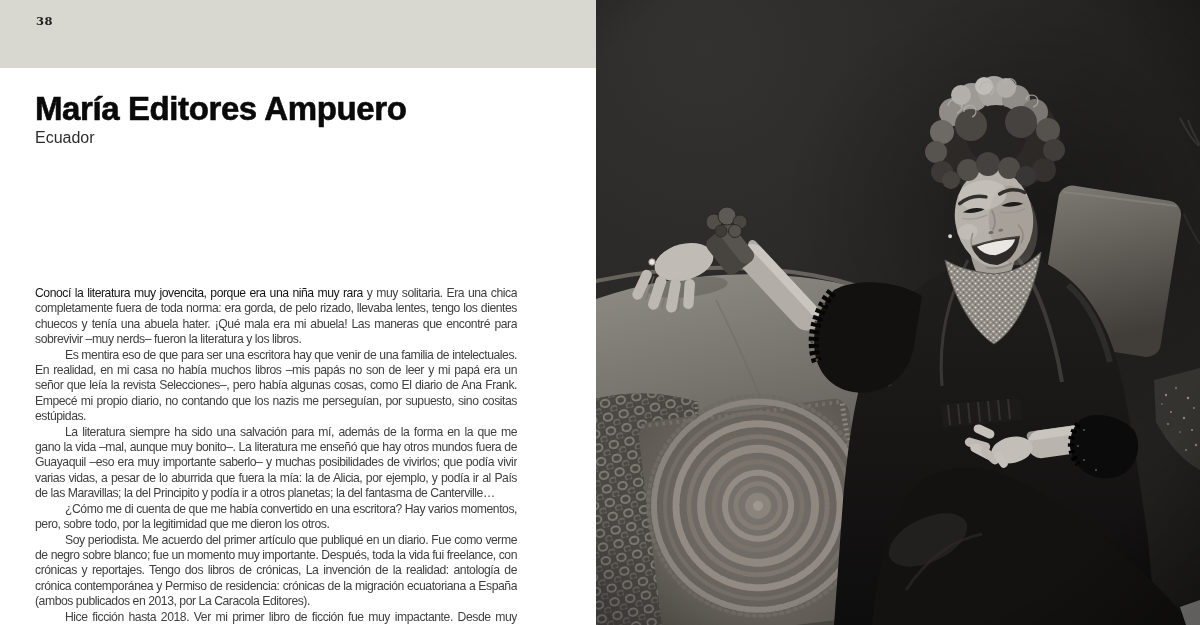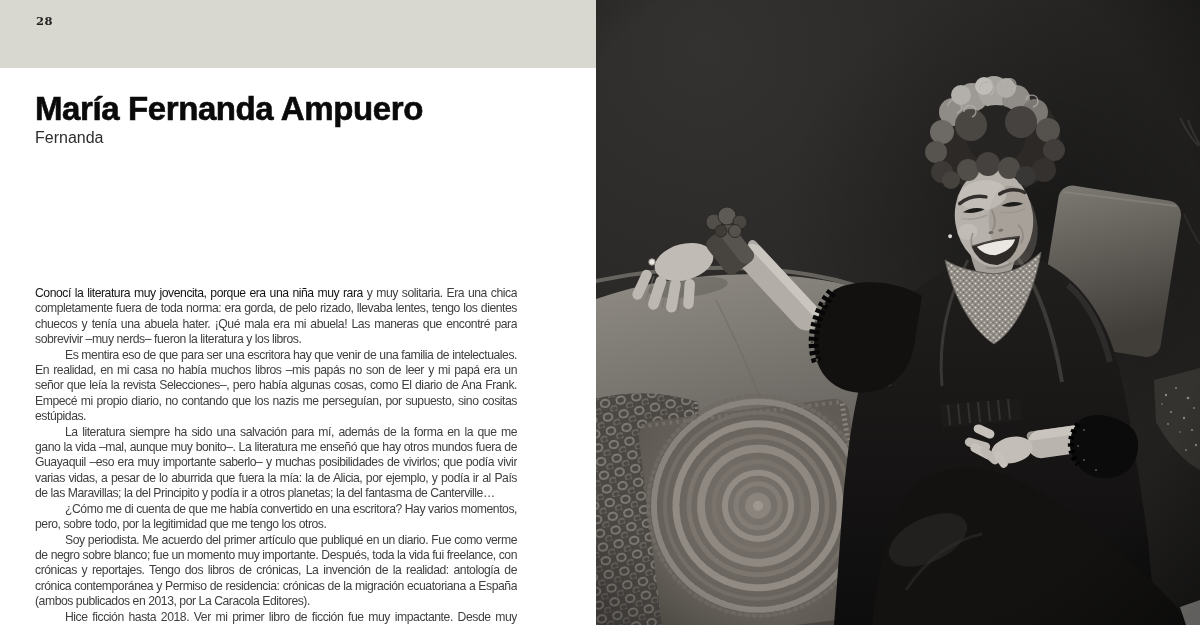--- a/index.html
+++ b/index.html
@@ -28,30 +28,30 @@
   .photo{position:absolute;left:596px;top:0;width:604px;height:625px;background:#232221;}
   .photo svg{display:block;}
 </style>
 </head>
 <body>
 
 <div class="spread">
 
   <div class="page-left" style="background: rgb(255, 255, 255);">
     <div class="header-band" style="background: rgb(217, 216, 208);"></div>
-    <div class="page-number">28</div>
+    <div class="page-number">38</div>
     <div class="title-block">
-      <h1 class="author-name" style="color: rgb(10, 10, 10);">María Fernanda Ampuero</h1>
-      <div class="author-country">Fernanda</div>
+      <h1 class="author-name" style="color: rgb(10, 10, 10);">María Editores Ampuero</h1>
+      <div class="author-country">Ecuador</div>
     </div>
     <div class="article" lang="es" style="color: rgb(63, 63, 63);">
         <p class="first"><span class="lead">Conocí la literatura muy jovencita, porque era una niña muy rara</span><span> y muy solitaria. Era una chica completamente fuera de toda norma: era gorda, de pelo rizado, llevaba lentes, tengo los dientes chuecos y tenía una abuela </span><span class="it">hater</span><span>. ¡Qué mala era mi abuela! Las maneras que encontré para sobrevivir –muy </span><span class="it">nerds</span><span>– fueron la literatura y los libros.</span></p>
         <p><span>Es mentira eso de que para ser una escritora hay que venir de una familia de intelectuales. En realidad, en mi casa no había muchos libros –mis papás no son de leer y mi papá era un señor que leía la revista </span><span class="it">Selecciones</span><span>–, pero había algunas cosas, como </span><span class="it">El diario de Ana Frank</span><span>. Empecé mi propio diario, no contando que los nazis me perseguían, por supuesto, sino cositas estúpidas.</span></p>
         <p><span>La literatura siempre ha sido una salvación para mí, además de la forma en la que me gano la vida –mal, aunque muy bonito–. La literatura me enseñó que hay otros mundos fuera de Guayaquil –eso era muy importante saberlo– y muchas posibilidades de vivirlos; que podía vivir varias vidas, a pesar de lo aburrida que fuera la mía: la de Alicia, por ejemplo, y podía ir al País de las Maravillas; la del Principito y podía ir a otros planetas; la del fantasma de Canterville…</span></p>
-        <p><span>¿Cómo me di cuenta de que me había convertido en una escritora? Hay varios momentos, pero, sobre todo, por la legitimidad que me tengo los otros.</span></p>
+        <p><span>¿Cómo me di cuenta de que me había convertido en una escritora? Hay varios momentos, pero, sobre todo, por la legitimidad que me dieron los otros.</span></p>
         <p><span>Soy periodista. Me acuerdo del primer artículo que publiqué en un diario. Fue como verme de negro sobre blanco; fue un momento muy importante. Después, toda la vida fui </span><span class="it">freelance</span><span>, con crónicas y reportajes. Tengo dos libros de crónicas, </span><span class="it">La invención de la realidad: antología de crónica contemporánea</span><span> y </span><span class="it">Permiso de residencia: crónicas de la migración ecuatoriana a España</span><span> (ambos publicados en 2013, por La Caracola Editores).</span></p>
         <p><span>Hice ficción hasta 2018. Ver mi primer libro de ficción fue muy impactante. Desde muy jovencita le tuve un respeto referencial a la publicación de un libro y dije: “No voy a publicar”. Aunque mi generación siempre lo hacía en editoriales chiquitas o se autopublicaba, yo siempre me he sentido</span></p>
       </div>
   </div>
 
   <div class="photo" style="background: rgb(35, 34, 33);">
     <svg width="604" height="625" viewBox="0 0 604 625" xmlns="http://www.w3.org/2000/svg">
       <defs>
         <radialGradient id="bgGrad" cx="18%" cy="8%" r="130%">
           <stop offset="0" stop-color="#343230"></stop>

